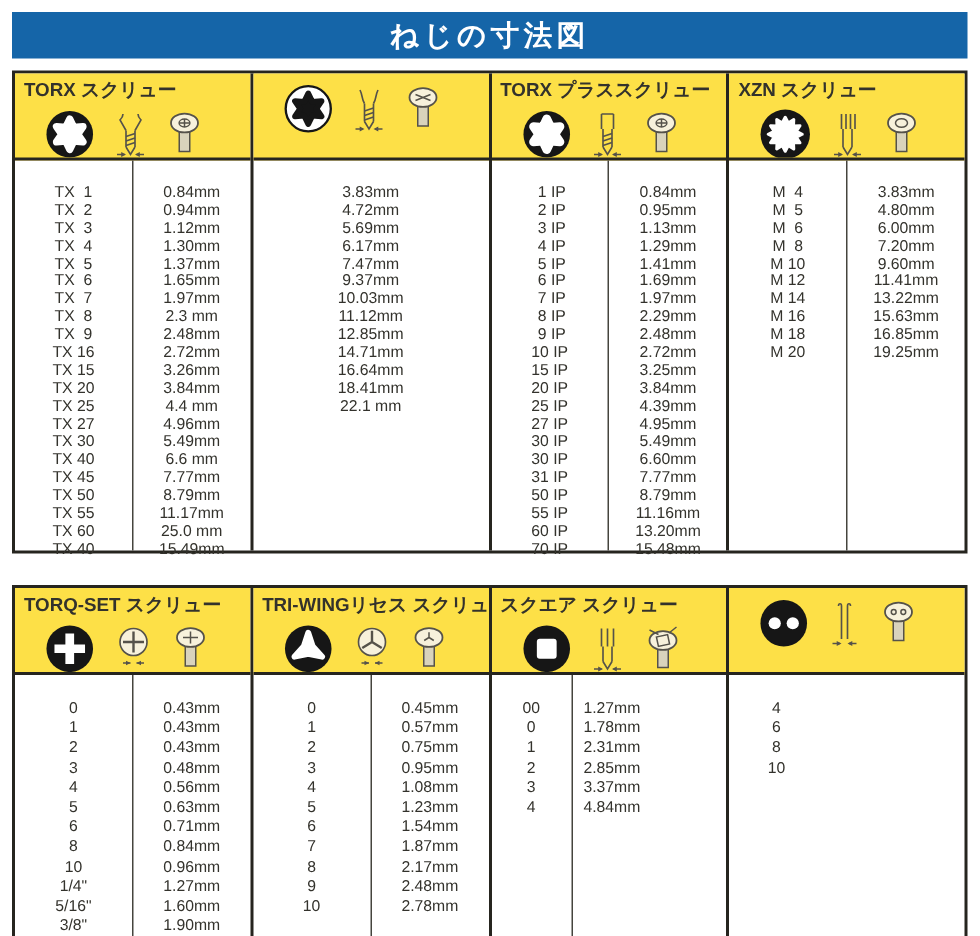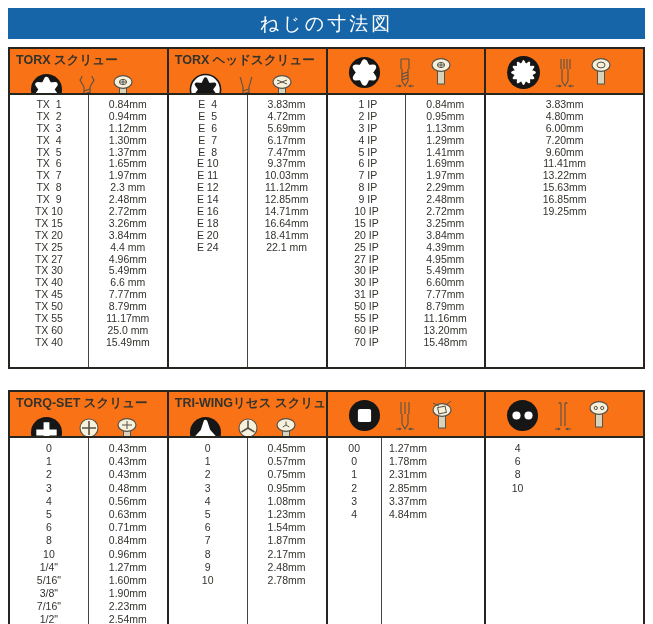--- a/index.html
+++ b/index.html
@@ -1,31 +1,31 @@
 <!DOCTYPE html>
 <html><head>
 <meta charset="utf-8">
 <style>
   *{box-sizing:border-box;margin:0;padding:0}
   html,body{width:653px;background:#fff}
   body{height:624px;overflow:hidden;font-family:"Liberation Sans","DejaVu Sans",sans-serif;color:#33322c}
   .page{padding:8px 8px 0 8px}
   .banner{height:31px;background:#1565a8;color:#fff;display:flex;align-items:center;justify-content:center;
-          font-size:19px;font-weight:normal;letter-spacing:3px}
+          font-size:19px;font-weight:bold;letter-spacing:3px}
   .grid{display:flex;border:2px solid #26251f;background:#fff}
   .grid.top{margin-top:8px;height:322px}
   .grid.bottom{margin-top:21px;height:252px}
   .panel{flex:1;display:flex;flex-direction:column;min-width:0}
   .panel + .panel{border-left:2px solid #26251f}
-  .phead{background:#f97316;border-bottom:2px solid #26251f;height:46px;padding:3px 20px 0 6px;overflow:hidden}
+  .phead{background:#fde047;border-bottom:2px solid #26251f;height:58px;padding:3px 20px 0 6px;overflow:hidden}
   .ptitle{font-size:12.5px;font-weight:bold;white-space:nowrap}
   .picons{display:flex;align-items:center;gap:13px;padding:1px 0 0 14px;height:40px}
   .icon{display:inline-flex;align-items:center;justify-content:center;flex:0 0 auto}
   .ptable{flex:1;display:flex;min-height:0}
-  .tcol{flex:1;padding-top:4px;min-width:0}
+  .tcol{flex:1;padding-top:16px;min-width:0}
   .tcol + .tcol{border-left:1.5px solid #45443e}
   .tcell{text-align:center;white-space:pre;font-size:10.5px;line-height:11.9px;height:11.9px}
   .bottom .tcell{font-size:10.5px;line-height:13.2px;height:13.2px}
   .w34{flex:0 0 34%}
   .w32{flex:0 0 32%}
   .w40{flex:0 0 40%}
   .w60{flex:0 0 60%}
 </style>
 </head>
 <body>
@@ -73,21 +73,21 @@
         <div class="tcol">
             <div class="tcell">TX  1</div>
             <div class="tcell">TX  2</div>
             <div class="tcell">TX  3</div>
             <div class="tcell">TX  4</div>
             <div class="tcell">TX  5</div>
             <div class="tcell">TX  6</div>
             <div class="tcell">TX  7</div>
             <div class="tcell">TX  8</div>
             <div class="tcell">TX  9</div>
-            <div class="tcell">TX 10</div>
+            <div class="tcell">TX 16</div>
             <div class="tcell">TX 15</div>
             <div class="tcell">TX 20</div>
             <div class="tcell">TX 25</div>
             <div class="tcell">TX 27</div>
             <div class="tcell">TX 30</div>
             <div class="tcell">TX 40</div>
             <div class="tcell">TX 45</div>
             <div class="tcell">TX 50</div>
             <div class="tcell">TX 55</div>
             <div class="tcell">TX 60</div>
@@ -114,21 +114,20 @@
             <div class="tcell">8.79mm</div>
             <div class="tcell">11.17mm</div>
             <div class="tcell">25.0 mm</div>
             <div class="tcell">15.49mm</div>
           </div>
       </div>
     </div>
 
     <div class="panel">
       <div class="phead">
-        <div class="ptitle">TORX ヘッドスクリュー</div>
         <div class="picons">
           <span class="icon">
             <svg width="33" height="33" viewBox="-17 -17 34 34">
                 <circle r="15.5" fill="#fff" stroke="#161616" stroke-width="1.6"></circle>
                 <polygon points="0,-10.5 2.75,-4.76 9.09,-5.25 5.5,0 9.09,5.25 2.75,4.76 0,10.5 -2.75,4.76 -9.09,5.25 -5.5,0 -9.09,-5.25 -2.75,-4.76" fill="#161616" stroke="#161616" stroke-width="4" stroke-linejoin="round"></polygon>
               </svg>
           </span>
           <span class="icon">
             <svg width="22" height="32" viewBox="0 0 22 32">
                 <g fill="none" stroke="#55524a" stroke-width="1.1">
@@ -145,55 +144,41 @@
           <span class="icon">
             <svg width="24" height="32" viewBox="0 0 24 32">
                 <rect x="8.5" y="13" width="7" height="14" fill="#d9d3bc" stroke="#55524a" stroke-width="1"></rect>
                 <ellipse cx="12" cy="8" rx="9" ry="6.3" fill="#f7f1db" stroke="#55524a" stroke-width="1.2"></ellipse>
                 <path d="M7,6 l10,4 M7,10 l10,-4" stroke="#55524a" stroke-width="1" fill="none"></path>
               </svg>
           </span>
         </div>
       </div>
       <div class="ptable">
-        <div class="tcol">
-            <div class="tcell">E  4</div>
-            <div class="tcell">E  5</div>
-            <div class="tcell">E  6</div>
-            <div class="tcell">E  7</div>
-            <div class="tcell">E  8</div>
-            <div class="tcell">E 10</div>
-            <div class="tcell">E 11</div>
-            <div class="tcell">E 12</div>
-            <div class="tcell">E 14</div>
-            <div class="tcell">E 16</div>
-            <div class="tcell">E 18</div>
-            <div class="tcell">E 20</div>
-            <div class="tcell">E 24</div>
-          </div>
         <div class="tcol">
             <div class="tcell">3.83mm</div>
             <div class="tcell">4.72mm</div>
             <div class="tcell">5.69mm</div>
             <div class="tcell">6.17mm</div>
             <div class="tcell">7.47mm</div>
             <div class="tcell">9.37mm</div>
             <div class="tcell">10.03mm</div>
             <div class="tcell">11.12mm</div>
             <div class="tcell">12.85mm</div>
             <div class="tcell">14.71mm</div>
             <div class="tcell">16.64mm</div>
             <div class="tcell">18.41mm</div>
             <div class="tcell">22.1 mm</div>
           </div>
       </div>
     </div>
 
     <div class="panel">
       <div class="phead">
+        <div class="ptitle">TORX プラススクリュー</div>
         <div class="picons">
           <span class="icon">
             <svg width="33" height="33" viewBox="-17 -17 34 34">
                 <circle r="16" fill="#161616"></circle>
                 <polygon points="0,-10.5 2.75,-4.76 9.09,-5.25 5.5,0 9.09,5.25 2.75,4.76 0,10.5 -2.75,4.76 -9.09,5.25 -5.5,0 -9.09,-5.25 -2.75,-4.76" fill="#fff" stroke="#fff" stroke-width="6" stroke-linejoin="round"></polygon>
               </svg>
           </span>
           <span class="icon">
             <svg width="22" height="32" viewBox="0 0 22 32">
                 <g fill="none" stroke="#55524a" stroke-width="1.1">
@@ -262,20 +247,21 @@
             <div class="tcell">8.79mm</div>
             <div class="tcell">11.16mm</div>
             <div class="tcell">13.20mm</div>
             <div class="tcell">15.48mm</div>
           </div>
       </div>
     </div>
 
     <div class="panel">
       <div class="phead">
+        <div class="ptitle">XZN スクリュー</div>
         <div class="picons">
           <span class="icon">
             <svg width="35" height="35" viewBox="-17 -17 34 34">
                 <circle r="16" fill="#161616"></circle>
                 <polygon points="11,0 7.24,1.94 9.53,5.5 5.3,5.3 5.5,9.53 1.94,7.24 0,11 -1.94,7.24 -5.5,9.53 -5.3,5.3 -9.53,5.5 -7.24,1.94 -11,0 -7.24,-1.94 -9.53,-5.5 -5.3,-5.3 -5.5,-9.53 -1.94,-7.24 0,-11 1.94,-7.24 5.5,-9.53 5.3,-5.3 9.53,-5.5 7.24,-1.94" fill="#fff" stroke="#fff" stroke-width="2" stroke-linejoin="round"></polygon>
               </svg>
           </span>
           <span class="icon">
             <svg width="22" height="32" viewBox="0 0 22 32">
                 <g fill="none" stroke="#55524a" stroke-width="1.1">
@@ -291,20 +277,32 @@
           <span class="icon">
             <svg width="24" height="32" viewBox="0 0 24 32">
                 <rect x="8.5" y="13" width="7" height="14" fill="#d9d3bc" stroke="#55524a" stroke-width="1"></rect>
                 <ellipse cx="12" cy="8" rx="9" ry="6.3" fill="#f7f1db" stroke="#55524a" stroke-width="1.2"></ellipse>
                 <ellipse cx="12" cy="8" rx="4" ry="2.9" fill="none" stroke="#55524a" stroke-width="1"></ellipse>
               </svg>
           </span>
         </div>
       </div>
       <div class="ptable">
+        <div class="tcol">
+            <div class="tcell">M  4</div>
+            <div class="tcell">M  5</div>
+            <div class="tcell">M  6</div>
+            <div class="tcell">M  8</div>
+            <div class="tcell">M 10</div>
+            <div class="tcell">M 12</div>
+            <div class="tcell">M 14</div>
+            <div class="tcell">M 16</div>
+            <div class="tcell">M 18</div>
+            <div class="tcell">M 20</div>
+          </div>
         <div class="tcol">
             <div class="tcell">3.83mm</div>
             <div class="tcell">4.80mm</div>
             <div class="tcell">6.00mm</div>
             <div class="tcell">7.20mm</div>
             <div class="tcell">9.60mm</div>
             <div class="tcell">11.41mm</div>
             <div class="tcell">13.22mm</div>
             <div class="tcell">15.63mm</div>
             <div class="tcell">16.85mm</div>
@@ -436,20 +434,21 @@
             <div class="tcell">1.87mm</div>
             <div class="tcell">2.17mm</div>
             <div class="tcell">2.48mm</div>
             <div class="tcell">2.78mm</div>
           </div>
       </div>
     </div>
 
     <div class="panel">
       <div class="phead">
+        <div class="ptitle">スクエア スクリュー</div>
         <div class="picons">
           <span class="icon">
             <svg width="33" height="33" viewBox="-17 -17 34 34">
                 <circle r="16" fill="#161616"></circle>
                 <rect x="-6.8" y="-6.8" width="13.6" height="13.6" rx="2" fill="#fff"></rect>
               </svg>
           </span>
           <span class="icon">
             <svg width="22" height="32" viewBox="0 0 22 32">
                 <g fill="none" stroke="#55524a" stroke-width="1.1">

